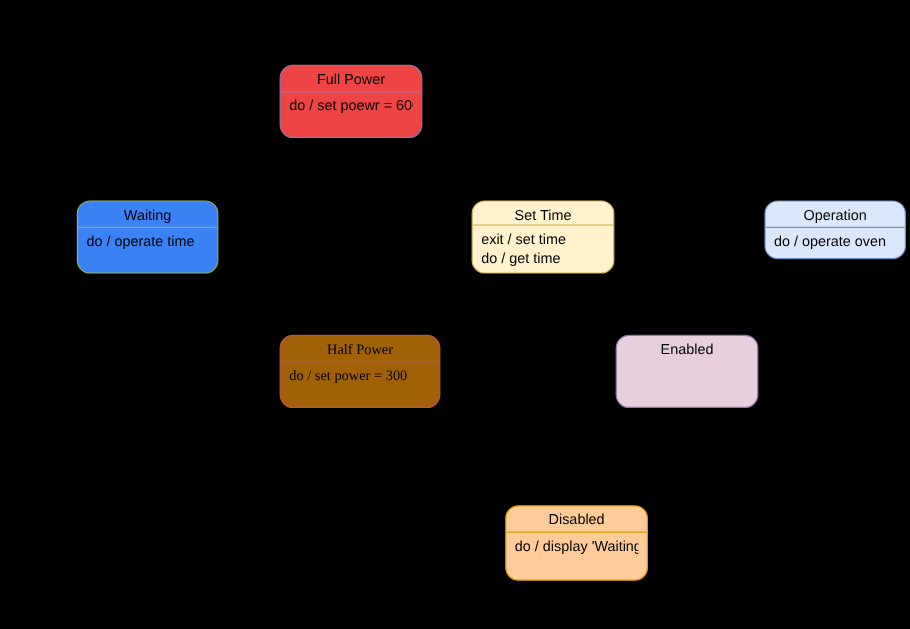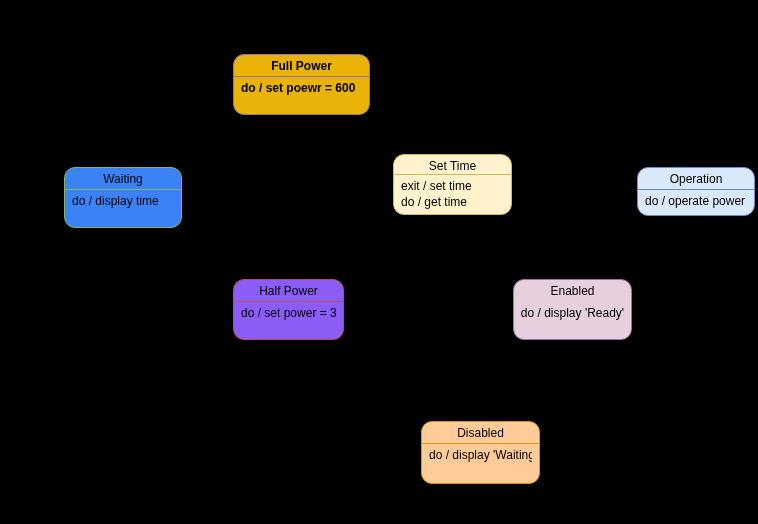--- a/index.html
+++ b/index.html
@@ -51,62 +51,59 @@
   }
   .state-body-line {
     white-space: nowrap;
     overflow: hidden;
   }
 </style>
 </head>
 <body>
 
 <div id="canvas" style="width: 758px; height: 524px; background: rgb(0, 0, 0);">
-    <div class="state-box" style="left: 233px; top: 54px; width: 137px; height: 61px; background: #eab308; border-color: rgb(150, 115, 166); font-weight: bold;">
+    <div class="state-box" style="left: 233px; top: 54px; width: 119px; height: 61px; background: #ef4444; border-color: rgb(150, 115, 166);">
       <div class="state-title">Full Power</div>
       <div class="state-divider" style="border-top-color: rgb(150, 115, 166);"></div>
       <div class="state-body">
         <div class="state-body-line">do / set poewr = 600</div>
       </div>
     </div>
     <div class="state-box" style="left: 64px; top: 167px; width: 118px; height: 61px; background: #3b82f6; border-color: rgb(130, 179, 102);">
       <div class="state-title">Waiting</div>
       <div class="state-divider" style="border-top-color: rgb(130, 179, 102);"></div>
       <div class="state-body">
-        <div class="state-body-line">do / display time</div>
+        <div class="state-body-line">do / operate time</div>
       </div>
     </div>
-    <div class="state-box" style="left: 393px; top: 154px; width: 119px; height: 61px; background: rgb(255, 242, 204); border-color: rgb(214, 182, 86);">
+    <div class="state-box" style="left: 393px; top: 167px; width: 119px; height: 61px; background: rgb(255, 242, 204); border-color: rgb(214, 182, 86);">
       <div class="state-title">Set Time</div>
       <div class="state-divider" style="border-top-color: rgb(214, 182, 86);"></div>
       <div class="state-body">
         <div class="state-body-line">exit / set time</div>
         <div class="state-body-line">do / get time</div>
       </div>
     </div>
     <div class="state-box" style="left: 637px; top: 167px; width: 118px; height: 49px; background: rgb(218, 232, 252); border-color: rgb(108, 142, 191);">
       <div class="state-title">Operation</div>
       <div class="state-divider" style="border-top-color: rgb(108, 142, 191);"></div>
       <div class="state-body">
-        <div class="state-body-line">do / operate power</div>
+        <div class="state-body-line">do / operate oven</div>
       </div>
     </div>
-    <div class="state-box" style="left: 233px; top: 279px; width: 111px; height: 61px; background: #8b5cf6; border-color: rgb(184, 84, 80);">
+    <div class="state-box" style="left: 233px; top: 279px; width: 134px; height: 61px; background: #a16207; border-color: rgb(184, 84, 80); font-family: Liberation Serif, serif;">
       <div class="state-title">Half Power</div>
       <div class="state-divider" style="border-top-color: rgb(184, 84, 80);"></div>
       <div class="state-body">
         <div class="state-body-line">do / set power = 300</div>
       </div>
     </div>
     <div class="state-box" style="left: 513px; top: 279px; width: 119px; height: 61px; background: rgb(230, 208, 222); border-color: rgb(150, 115, 166); align-items: center;">
       <div class="state-title">Enabled</div>
       <div class="state-divider" style="border-top-color: rgb(150, 115, 166);"></div>
-      <div class="state-body">
-        <div class="state-body-line">do / display 'Ready'</div>
-      </div>
     </div>
     <div class="state-box" style="left: 393px; top: 421px; width: 119px; height: 63px; background: rgb(255, 204, 153); border-color: rgb(215, 155, 0); margin-left: 28px;">
       <div class="state-title">Disabled</div>
       <div class="state-divider" style="border-top-color: rgb(215, 155, 0);"></div>
       <div class="state-body">
         <div class="state-body-line">do / display 'Waiting'</div>
       </div>
     </div>
   </div>
 

